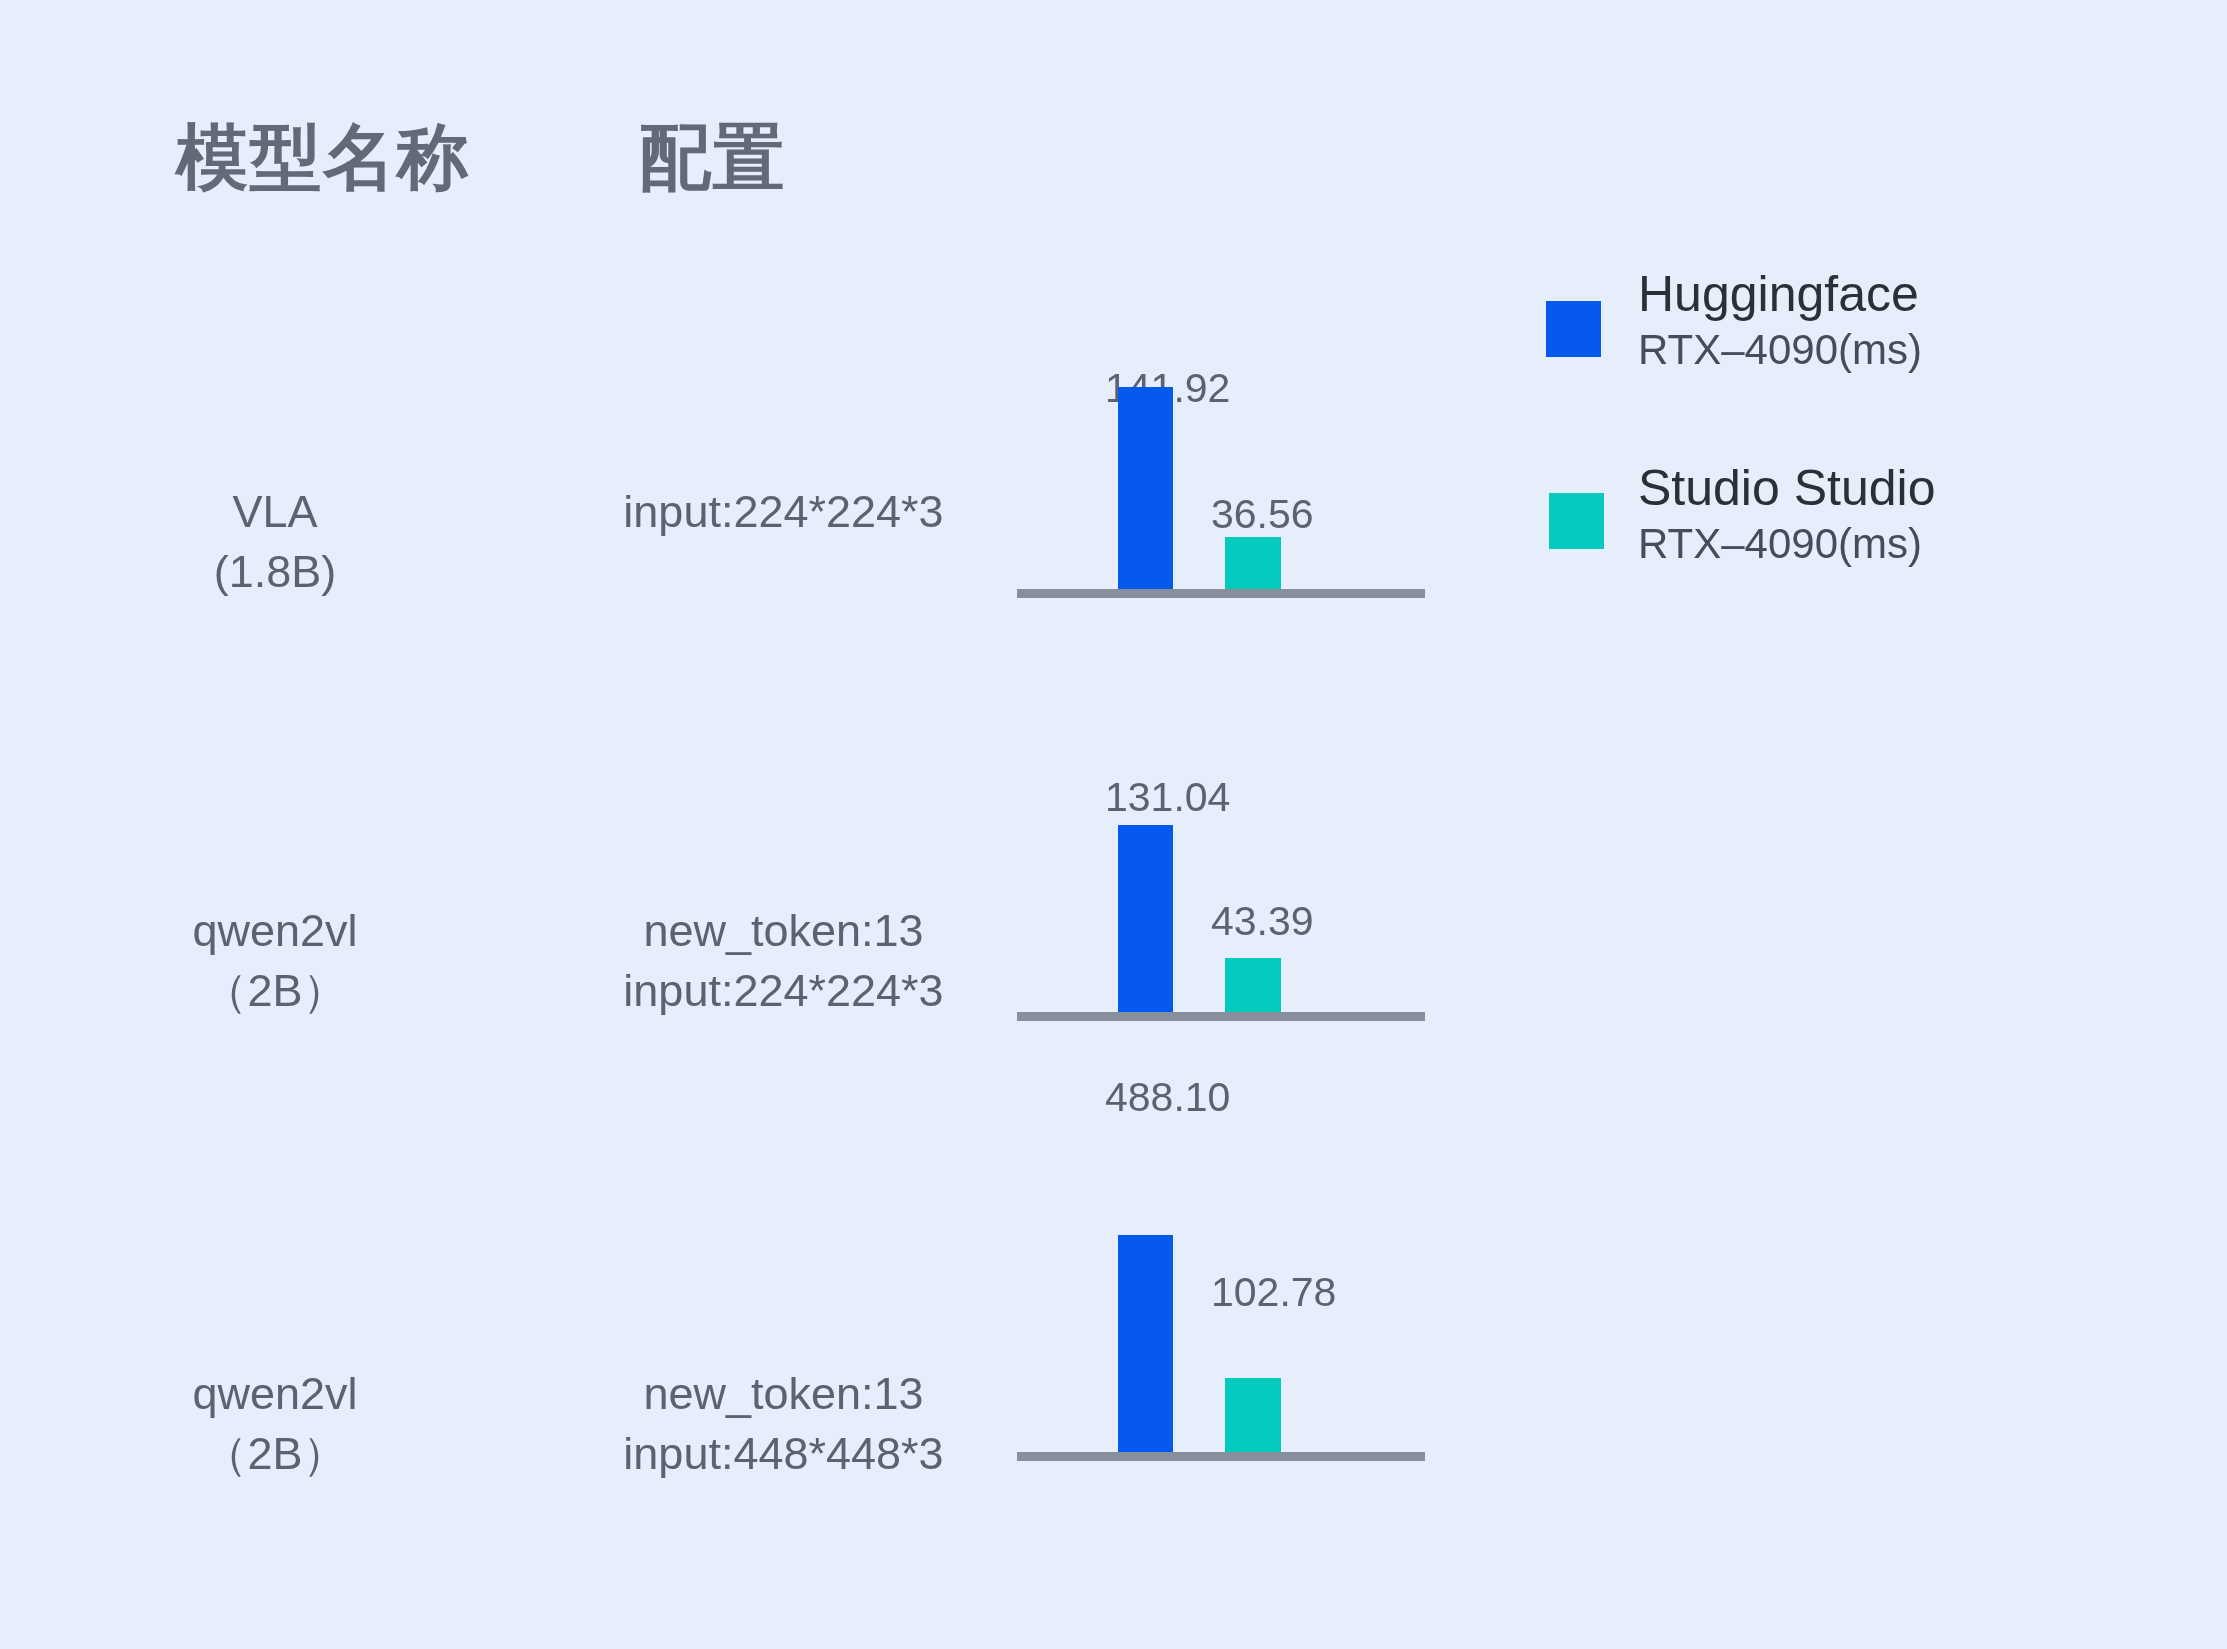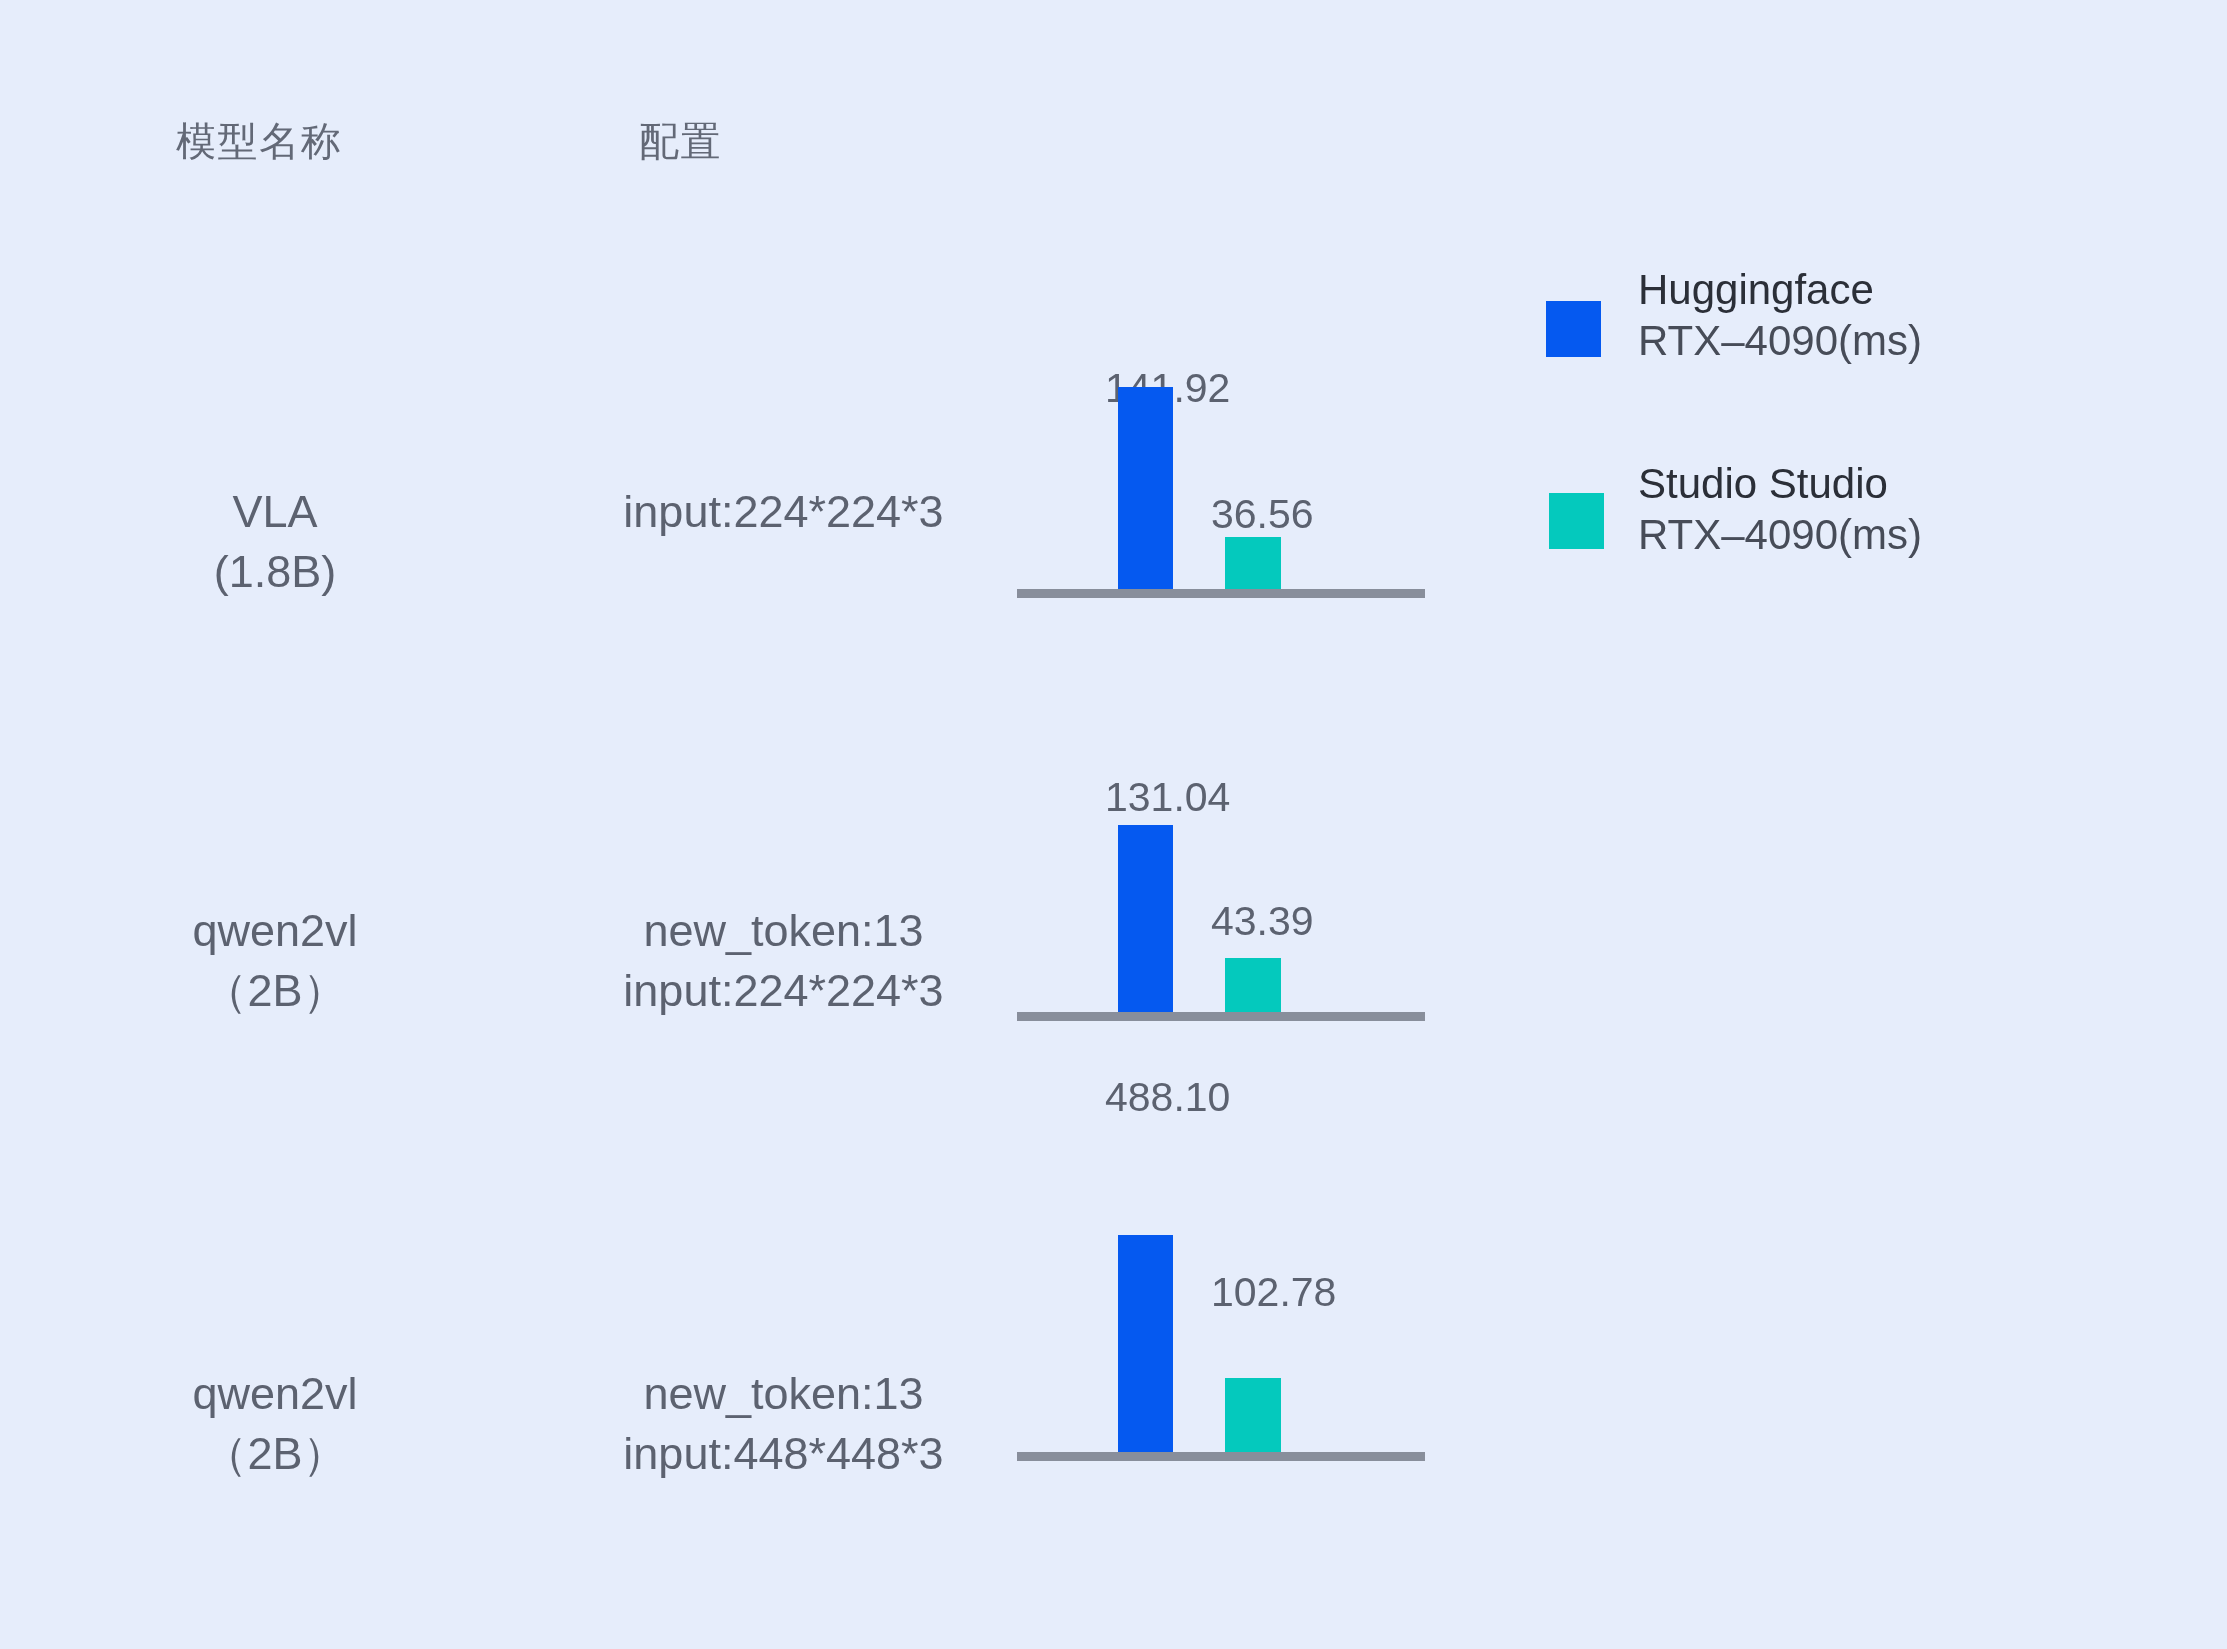--- a/index.html
+++ b/index.html
@@ -19,22 +19,22 @@
   .header-row {
     position: absolute;
     top: 121px;
     left: 0;
     width: 100%;
     height: 94px;
   }
   .col-header {
     position: absolute;
     color: #636977;
-    font-size: 40px;
-    font-weight: 400;
+    font-size: 72px;
+    font-weight: 700;
     letter-spacing: 1.6px;
     white-space: nowrap;
     line-height: 1;
   }
   #hdr-model { left: 176px; top: 0; }
   #hdr-config { left: 639px; top: 0; }
 
   
   .row {
     position: absolute;
@@ -134,21 +134,21 @@
 
   .legend-text {
     position: absolute;
     left: 102px;
     top: 86px;
     width: 517px;
   }
   .legend-title {
     display: block;
     color: #2b2f38;
-    font-size: 42px;
+    font-size: 50px;
     font-weight: 400;
     line-height: 1.12;
     white-space: nowrap;
   }
   .legend-sub {
     display: block;
     color: #474c58;
     font-size: 42px;
     font-weight: 400;
     line-height: 1.35;

